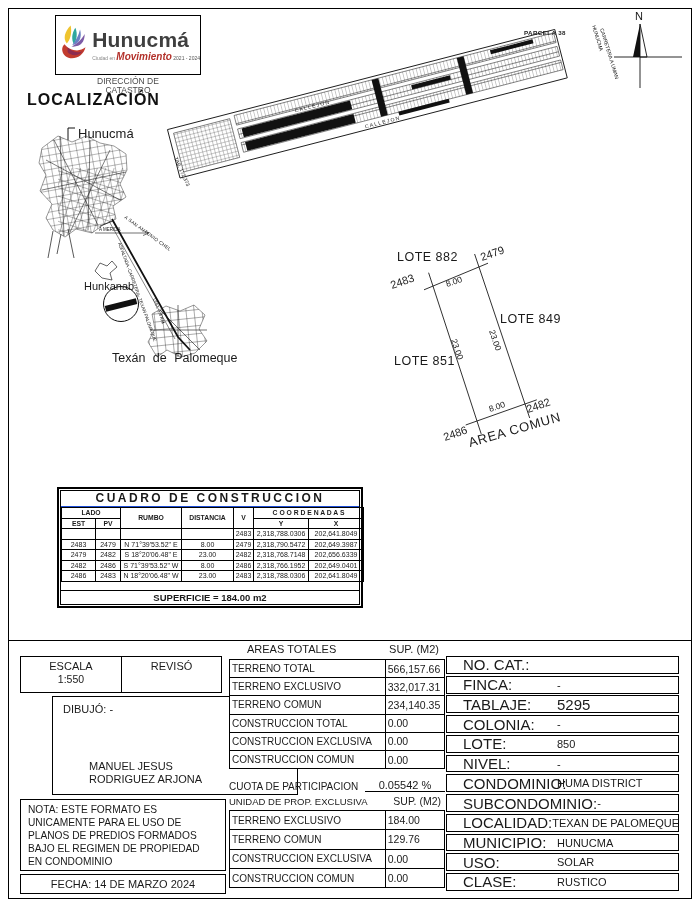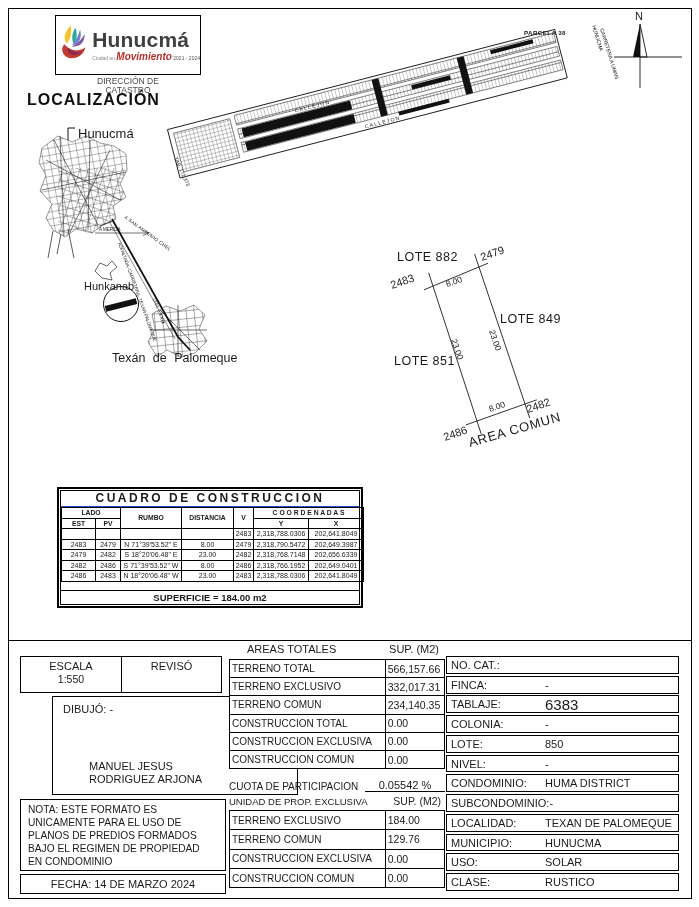--- a/index.html
+++ b/index.html
@@ -59,21 +59,21 @@
   .cuota-row .lab{font-size:10px;}
   .cuota-row .val{font-size:11px;border-bottom:1px solid #000;width:80px;text-align:center;}
   .unidad-header{left:229px;top:794px;width:216px;height:14px;display:flex;align-items:center;justify-content:space-between;}
   .unidad-header .lab{font-size:9.5px;}
   .unidad-header .sup{font-size:10.5px;margin-right:4px;}
 
   
   .info-col{left:446px;top:656px;width:233px;}
   .info-row{height:17.8px;margin-bottom:1.95px;border:1.2px solid #000;box-sizing:border-box;
             display:flex;align-items:center;background:#fff;}
-  .info-row .lab{padding-left:4px;width:94px;font-size:11px;white-space:nowrap;}
+  .info-row .lab{padding-left:4px;width:94px;font-size:15px;white-space:nowrap;margin-left:12px;}
   .info-row .val{font-size:11px;white-space:nowrap;}
   .info-row .val.big{font-size:15px;}
 
   svg text{font-family:"Liberation Sans",sans-serif;fill:#1a1a1a;}
 </style>
 </head>
 <body>
 
 <div class="page">
 
@@ -398,21 +398,21 @@
     <div class="info-row">
       <span class="lab">NO. CAT.:</span>
       <span class="val"></span>
     </div>
     <div class="info-row">
       <span class="lab">FINCA:</span>
       <span class="val">-</span>
     </div>
     <div class="info-row">
       <span class="lab">TABLAJE:</span>
-      <span class="val big">6383</span>
+      <span class="val big">5295</span>
     </div>
     <div class="info-row">
       <span class="lab">COLONIA:</span>
       <span class="val">-</span>
     </div>
     <div class="info-row">
       <span class="lab">LOTE:</span>
       <span class="val">850</span>
     </div>
     <div class="info-row">

